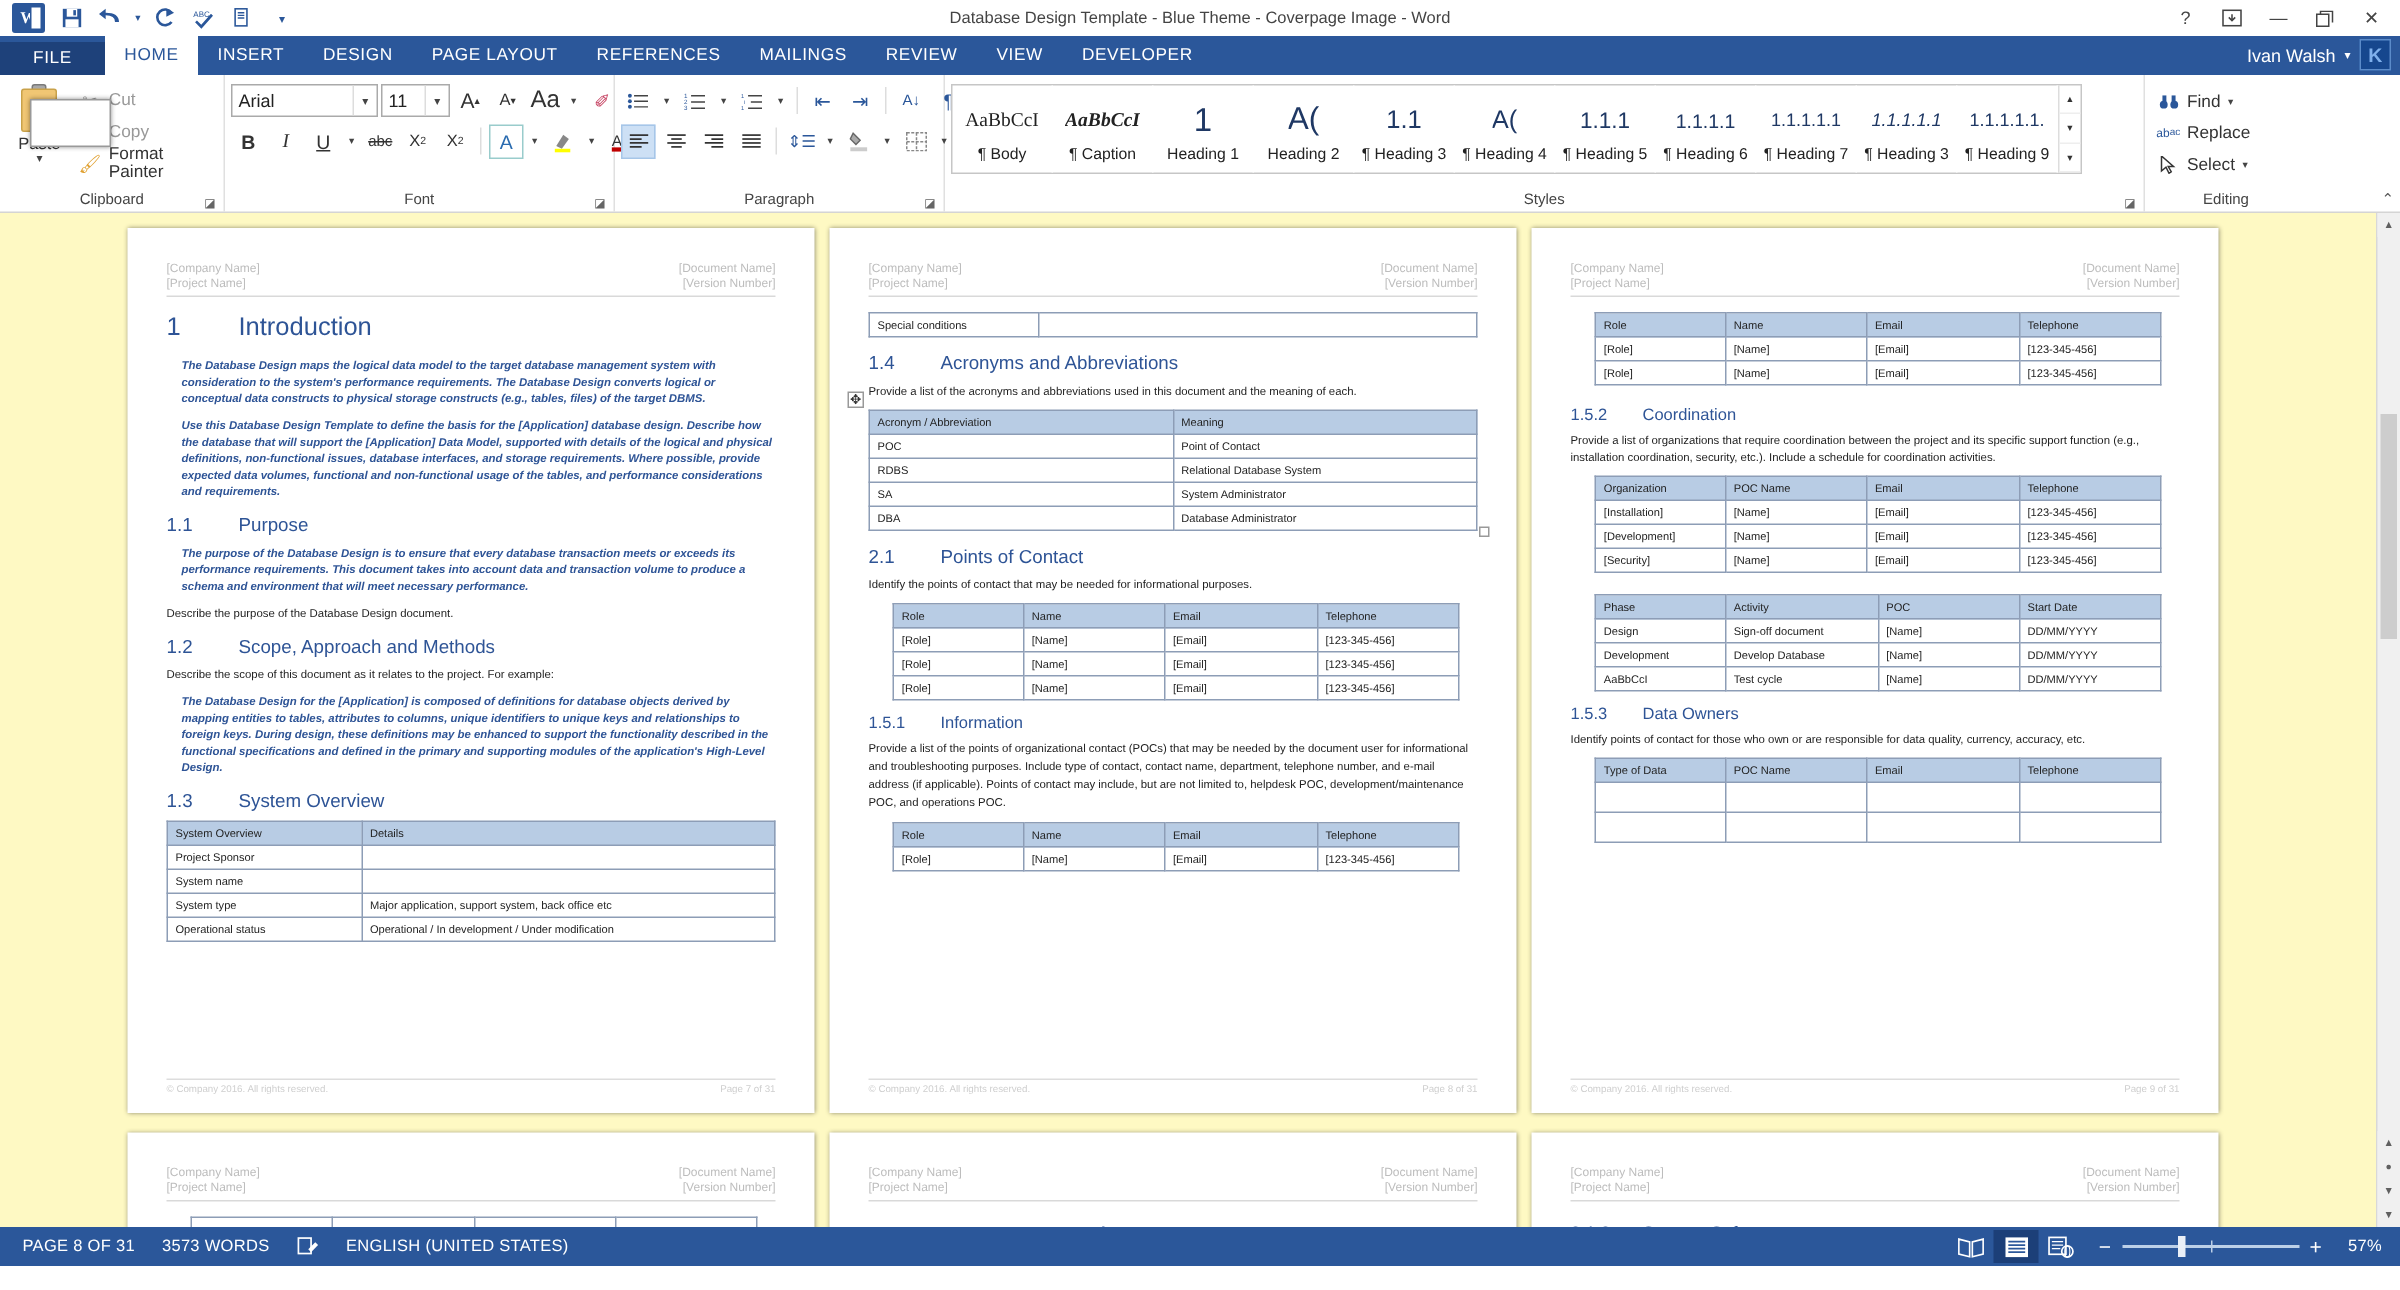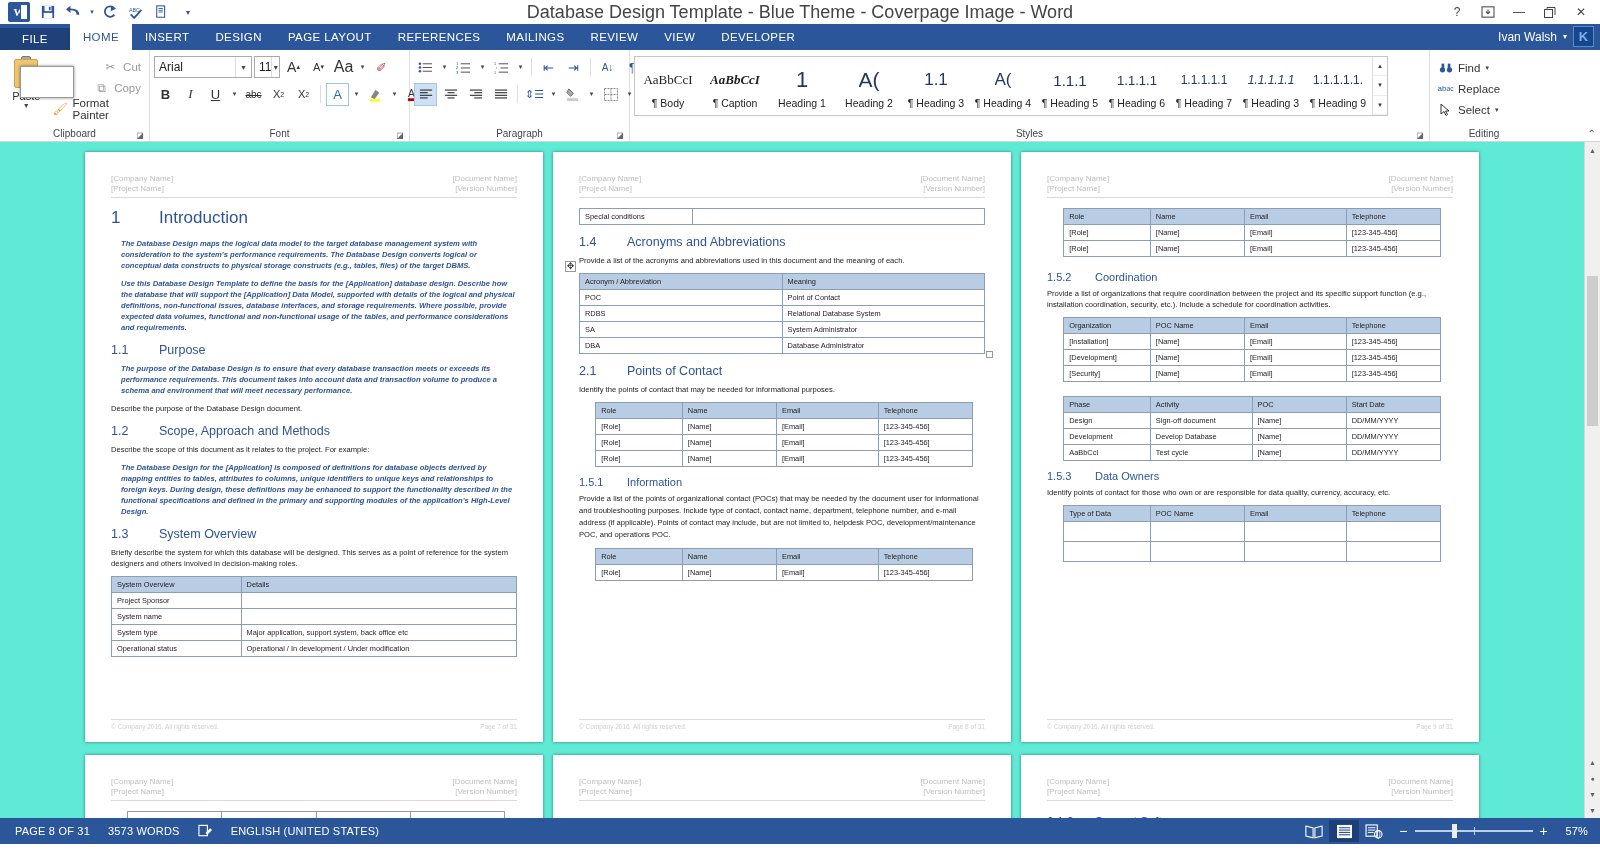--- a/index.html
+++ b/index.html
@@ -36,21 +36,21 @@
   .qat-btn {
     width: 24px; height: 22px;
     display: flex; align-items: center; justify-content: center;
     color: #2b579a; font-size: 14px;
   }
   .qat-btn svg { display:block; }
   .title-text {
     position: absolute;
     left: 0; right: 0;
     text-align: center;
-    font-size: 18px;
+    font-size: 11px;
     color: #444;
     pointer-events: none;
   }
   .win-controls {
     position: absolute; right: 4px; top: 0;
     display: flex; align-items: center; height: 24px; gap: 1px;
   }
   .win-btn {
     width: 30px; height: 22px;
     display: flex; align-items: center; justify-content: center;
@@ -149,21 +149,21 @@
     background:#a9a9a9; border:1px solid #7a7a7a; border-radius:2px;
   }
   .clipboard-icon .page {
     position:absolute; left:9px; top:10px; width:17px; height:21px;
     background:#fff; border:1px solid #999;
   }
   .caret-dn { font-size: 8px; color:#444; line-height:8px; }
   .clip-cmds { display:flex; flex-direction:column; padding-top:4px; gap:2px; }
   .clip-cmd {
     display:flex; align-items:center; gap:5px;
-    font-size: 11.5px; color:#999; height:19px; padding:0 4px;justify-content:flex-end;
+    font-size: 11.5px; color:#999; height:19px; padding:0 4px;
   }
   .clip-cmd.enabled { color:#333; }
   .mini-ico { width:15px; height:15px; display:flex; align-items:center; justify-content:center; font-size:12px;}
 
   
   .row { display: flex; align-items: center; gap: 2px; height: 24px; }
   .combo {
     border: 1px solid #aaa;
     background: #fff;
     height: 22px;
@@ -228,21 +228,21 @@
   
   .canvas {
     position: relative;
     height: 676px;
     background: #808080;
     overflow: hidden;
   }
   .pages-wrap {
     position: absolute;
     left: 0; top: 0; right: 16px; bottom: 0;
-    background: #5eead4;
+    background: #fef9c3;
     padding: 10px 12px 0 0;
   }
   .page-row { display: flex; gap: 10px; padding-left: 85px; }
   .page {
     width: 458px;
     background: #fff;
     box-shadow: 0 0 3px rgba(0,0,0,.45);
     padding: 22px 26px 8px 26px;
     position: relative;
     flex: 0 0 auto;
@@ -464,21 +464,21 @@
     <div class="dialog-launcher">◪</div>
   </div>
 
   <div class="rgroup" style="width:260px;">
     <div class="rgroup-body" style="flex-direction:column;padding-top:2px;">
       <div class="row">
         <div class="combo" style="width:98px;">
           <span class="val">Arial</span>
           <span class="arrow">▾</span>
         </div>
-        <div class="combo" style="width:26px;">
+        <div class="combo" style="width:46px;">
           <span class="val">11</span>
           <span class="arrow">▾</span>
         </div>
         <div class="btn" style="font-size:14px;">A<sup style="font-size:7px;">▴</sup></div>
         <div class="btn" style="font-size:11px;">A<sup style="font-size:7px;">▾</sup></div>
         <div class="btn" style="font-size:16px;">Aa</div>
         <div class="btn-sm-arrow">▾</div>
         <div class="btn" style="color:#c43b5c;">✐</div>
       </div>
       <div class="row" style="margin-top:3px;">
@@ -739,21 +739,20 @@
           <span class="num">1.2</span>
           <span>Scope, Approach and Methods</span>
         </div>
         <div class="body-p">Describe the scope of this document as it relates to the project. For example:</div>
         <div class="italic-p">The Database Design for the [Application] is composed of definitions for database objects derived by mapping entities to tables, attributes to columns, unique identifiers to unique keys and relationships to foreign keys. During design, these definitions may be enhanced to support the functionality described in the functional specifications and defined in the primary and supporting modules of the application's High-Level Design.</div>
 
         <div class="h2">
           <span class="num">1.3</span>
           <span>System Overview</span>
         </div>
-        <div class="body-p">Briefly describe the system for which this database will be designed. This serves as a point of reference for the system designers and others involved in decision-making roles.</div>
 
         <table class="doc">
           <colgroup>
               <col style="width:32%">
               <col style="width:68%">
             </colgroup>
           <thead>
               <tr>
             <td>System Overview</td>
             <td>Details</td>

